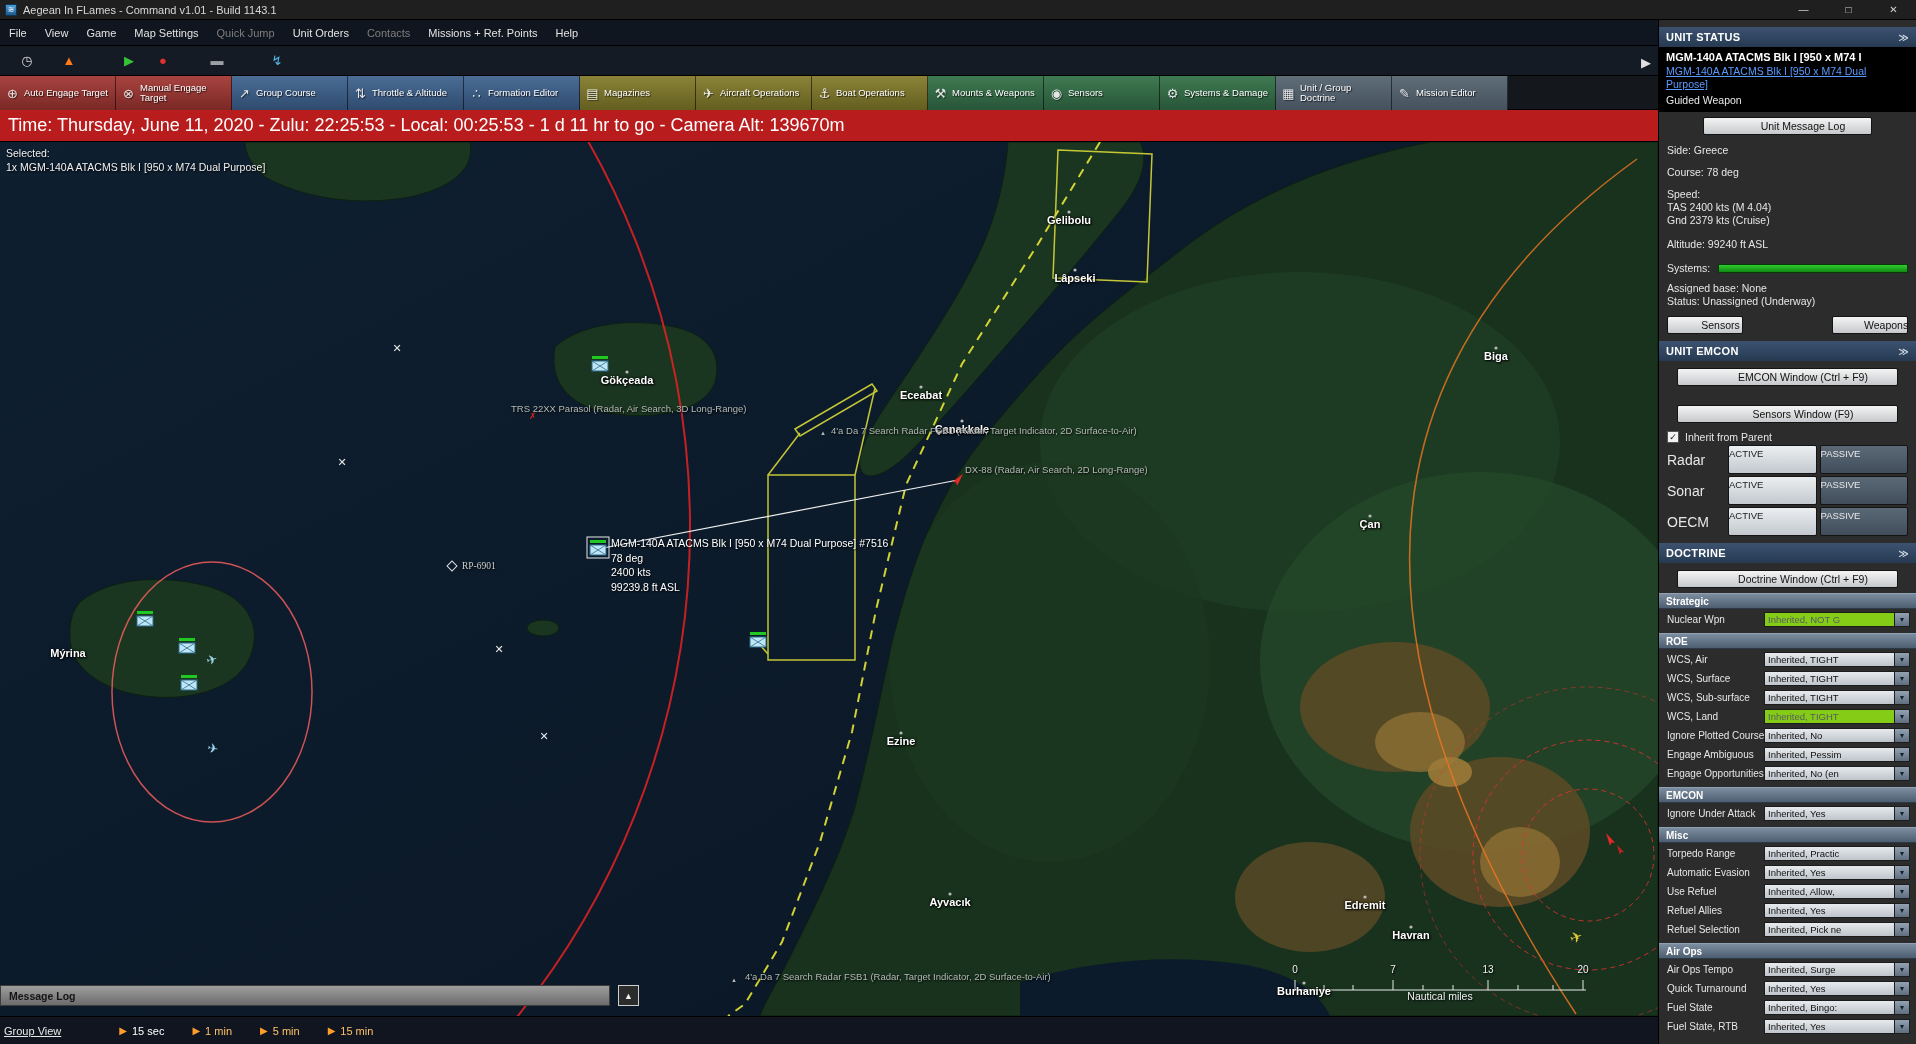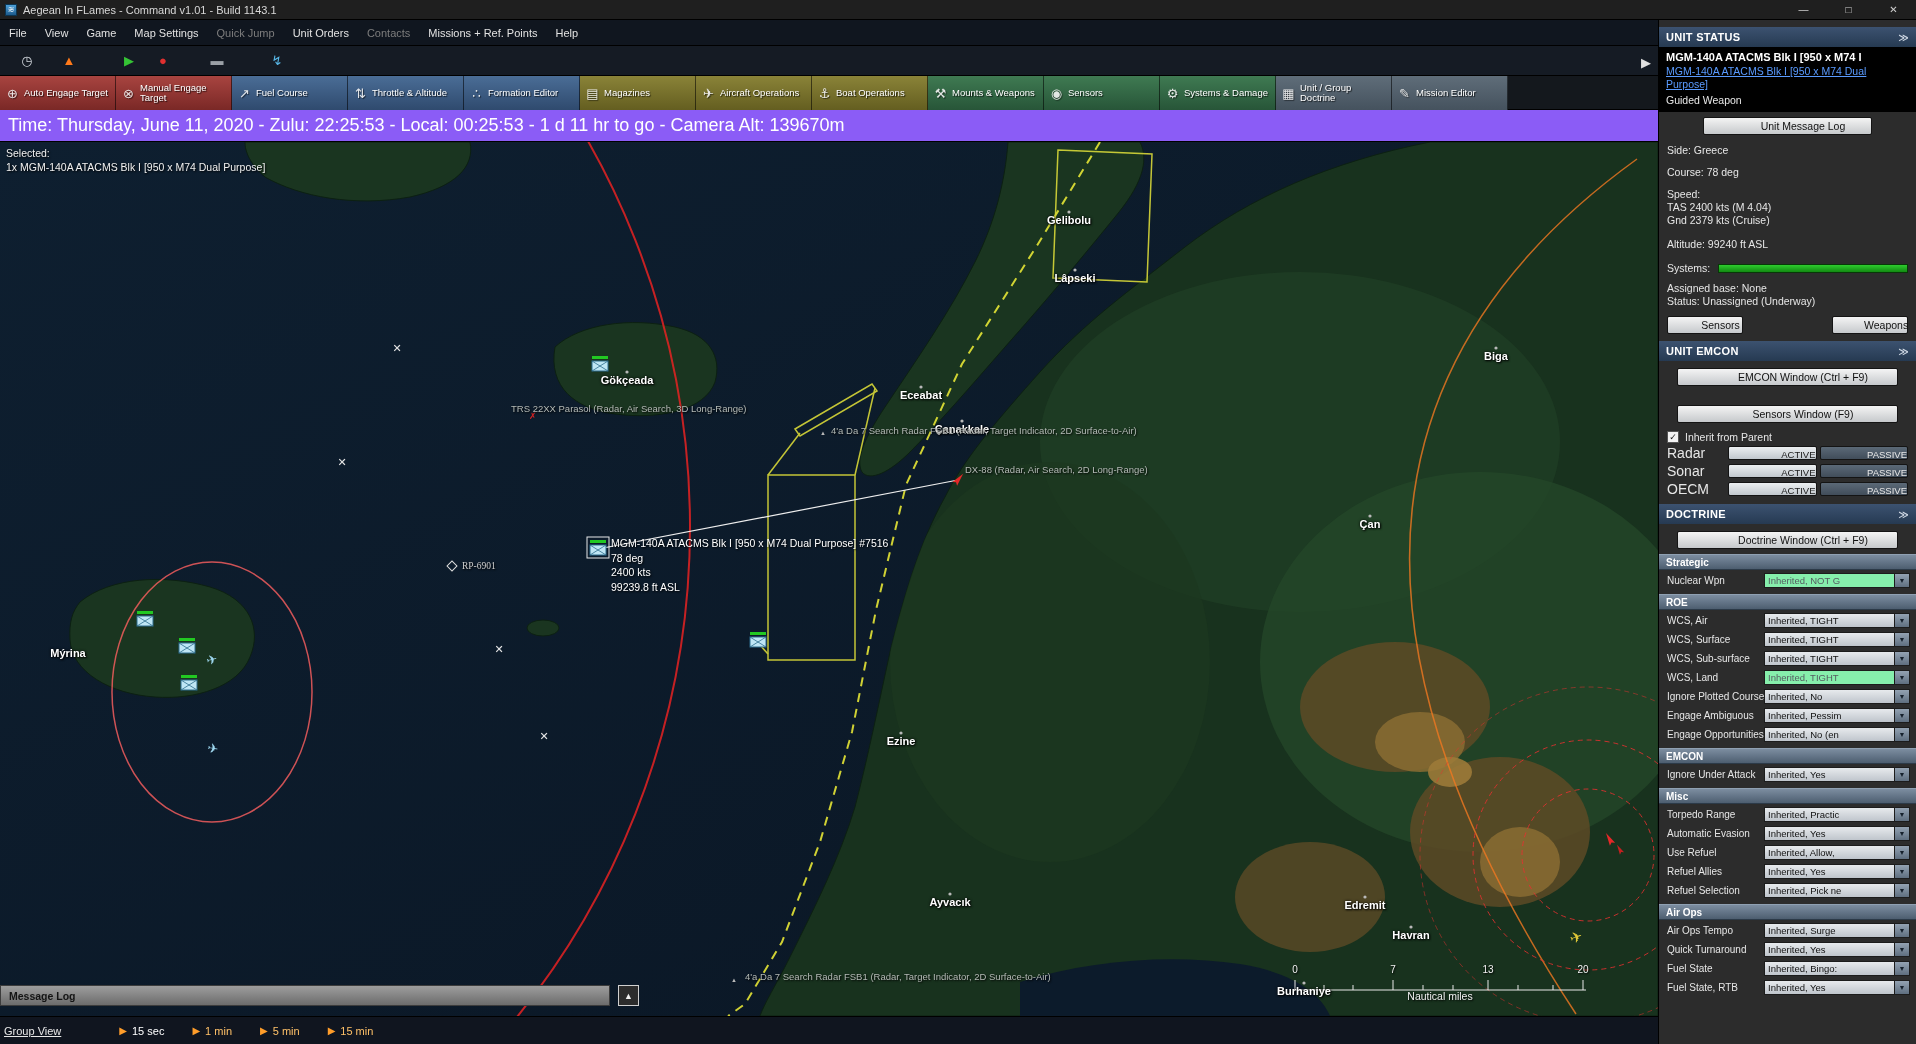--- a/index.html
+++ b/index.html
@@ -27,21 +27,21 @@
   .mbtn { position:relative; width:116px; height:34px; border-right:1px solid rgba(0,0,0,.55); display:flex; align-items:center; gap:4px; padding:0 3px 0 5px; cursor:pointer; }
   .mbtn .g { font-size:13px; color:#f2f2f2; opacity:.92; flex:0 0 15px; text-align:center; text-shadow:1px 1px 1px rgba(0,0,0,.6); }
   .mbtn .t { font-size:9.5px; line-height:10.5px; color:#fff; text-shadow:1px 1px 1px rgba(0,0,0,.75); }
   .grp-red   { background:linear-gradient(#a84440,#7a2826); }
   .grp-blue  { background:linear-gradient(#4a6d96,#2f4a6e); }
   .grp-olive { background:linear-gradient(#8a8338,#645e20); }
   .grp-green { background:linear-gradient(#3f7a52,#275538); }
   .grp-gray  { background:linear-gradient(#5f6d79,#45525e); }
 
   
-  #timebar { position:absolute; left:0; top:110px; width:1658px; height:32px; background:#8b5cf6; color:#fff; font-size:18px; display:flex; align-items:center; padding-left:8px; border-bottom:1px solid #000; }
+  #timebar { position:absolute; left:0; top:110px; width:1658px; height:32px; background:#b91c1c; color:#fff; font-size:18px; display:flex; align-items:center; padding-left:8px; border-bottom:1px solid #000; }
 
   
   #map { position:absolute; left:0; top:142px; width:1658px; height:874px; overflow:hidden; background:#0b1a2a; cursor:crosshair; }
   #mapsvg { position:absolute; left:0; top:0; }
   .place { position:absolute; transform:translateX(-50%); color:#fff; font-size:11px; font-weight:bold; white-space:nowrap; text-shadow:0 0 3px #000, 1px 1px 2px #000; pointer-events:none; }
   .slabel { position:absolute; color:#b4bab6; font-size:9.5px; white-space:nowrap; text-shadow:1px 1px 2px #000; pointer-events:none; }
   #selbox { position:absolute; left:6px; top:4px; color:#f0f0f0; font-size:10.5px; line-height:14px; text-shadow:1px 1px 2px #000; }
   #ulabel { position:absolute; left:611px; top:394px; color:#fff; font-size:10.5px; line-height:14.5px; text-shadow:1px 1px 2px #000; white-space:nowrap; }
   #rplabel { position:absolute; left:462px; top:419px; color:#cfcfcf; font-size:9.5px; text-shadow:1px 1px 2px #000;font-family:Liberation Serif, serif; }
   .stick { position:absolute; transform:translateX(-50%); color:#f0f0f0; font-size:10px; text-shadow:1px 1px 2px #000; }
@@ -70,29 +70,29 @@
   .btn { background:linear-gradient(#f4f4f4,#c6c9cc); border:1px solid #141414; border-radius:2px; color:#111; text-align:center; font-size:10.5px; height:18px; line-height:16px; cursor:pointer;padding-left:31px; }
   .info { padding:0 8px; line-height:13px; }
   .sysrow { display:flex; align-items:center; padding:0 8px; }
   .sysbar { flex:1; height:9px; margin-left:8px; background:linear-gradient(#2ecc2e,#128a12); border:1px solid #073807; }
   .sw-row { display:flex; justify-content:space-between; padding:0 8px; margin-top:8px; }
   .sw-row .btn { width:76px; }
   .cbrow { display:flex; align-items:center; gap:6px; padding:0 8px; margin-top:8px; }
   .cbx { width:12px; height:12px; background:#f2f2f2; border:1px solid #555; display:flex; align-items:center; justify-content:center; font-size:9px; color:#1a1a1a; cursor:pointer; }
   .em-row { display:flex; align-items:center; gap:3px; padding:2px 8px 0; }
   .em-label { width:58px; font-size:14px; }
-  .em-btn { flex:1; height:14px; line-height:15px; text-align:right; font-size:9.5px; border:1px solid #141414; border-radius:2px; cursor:pointer; }
+  .em-btn { flex:1; height:29px; line-height:15px; text-align:left; font-size:9.5px; border:1px solid #141414; border-radius:2px; cursor:pointer; }
   .em-btn.on  { background:linear-gradient(#eceff1,#c2c8ce); color:#1a1a1a; }
   .em-btn.off { background:linear-gradient(#5b6977,#414d5a); color:#e8e8e8; }
   .sub { height:16px; margin-top:5px; background:linear-gradient(#7c8da0,#4d5e70); border-top:1px solid #8fa0b2; border-bottom:1px solid #2c3a48; display:flex; align-items:center; padding:0 7px; font-size:10px; font-weight:bold; color:#fff; }
   .drow { display:flex; align-items:center; padding:1px 6px 1px 8px; margin-top:2px; }
   .dlabel { flex:1; font-size:10px; white-space:nowrap; overflow:hidden; }
   .dval { width:146px; display:flex; flex:0 0 146px; cursor:pointer; }
   .vtext { flex:1; background:linear-gradient(#e7eaed,#bfc5cc); border:1px solid #1c1c1c; color:#111; font-size:9.5px; padding:0 3px; height:15px; line-height:14px; white-space:nowrap; overflow:hidden; }
-  .dval.dis .vtext { background:#86efac; color:#565c62; }
+  .dval.dis .vtext { background:#84cc16; color:#565c62; }
   .varrow { width:15px; height:15px; background:linear-gradient(#93a2b2,#5f6f80); border:1px solid #1c1c1c; border-left:none; color:#15202c; font-size:7px; display:flex; align-items:center; justify-content:center; }
 </style>
 </head>
 <body>
 
 <div id="root">
 
   <div id="titlebar">
     <div id="appicon">≋</div>
     <span>Aegean In FLames - Command v1.01 - Build 1143.1</span>
@@ -128,21 +128,21 @@
     <div class="mbtn grp-red">
         <span class="g">⊕</span>
         <span class="t">Auto Engage Target</span>
       </div>
     <div class="mbtn grp-red">
         <span class="g">⊗</span>
         <span class="t">Manual Engage Target</span>
       </div>
     <div class="mbtn grp-blue">
         <span class="g">↗</span>
-        <span class="t">Fuel Course</span>
+        <span class="t">Group Course</span>
       </div>
     <div class="mbtn grp-blue">
         <span class="g">⇅</span>
         <span class="t">Throttle &amp; Altitude</span>
       </div>
     <div class="mbtn grp-blue">
         <span class="g">∴</span>
         <span class="t">Formation Editor</span>
       </div>
     <div class="mbtn grp-olive">

